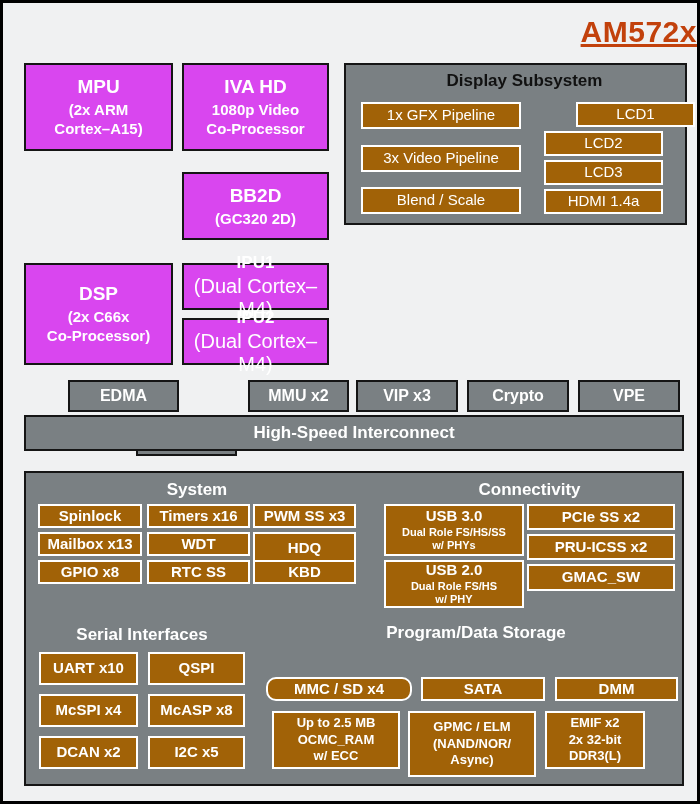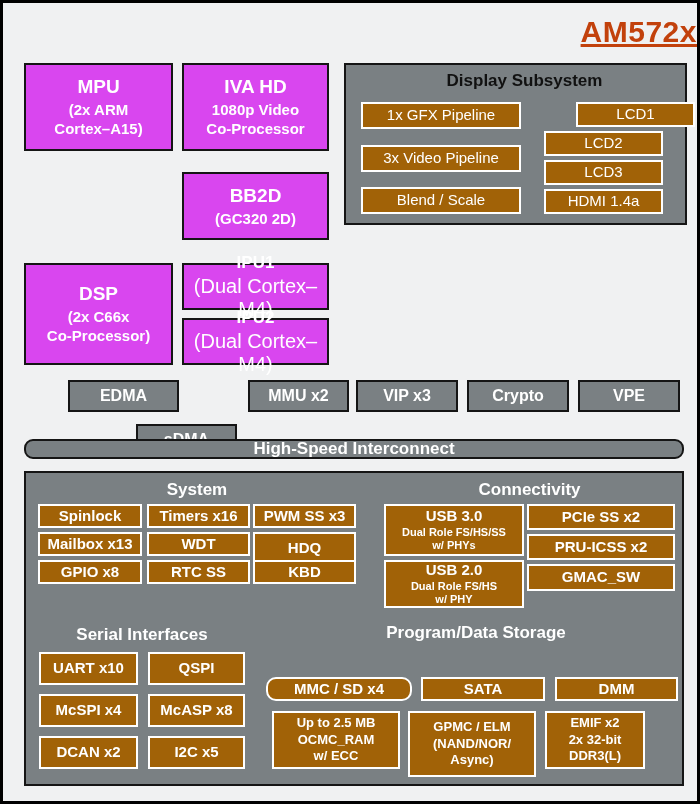--- a/index.html
+++ b/index.html
@@ -91,21 +91,21 @@
     <span class="red-sub-sm">(Dual Cortex–M4)</span>
   </div>
 
   <div class="abs dark-chip" style="left:21px;top:377px;width:111px;height:32px;margin-left:44px;">EDMA</div>
   <div class="abs dark-chip" style="left:133px;top:377px;width:101px;height:32px;margin-top:44px;">sDMA</div>
   <div class="abs dark-chip" style="left:245px;top:377px;width:101px;height:32px;">MMU x2</div>
   <div class="abs dark-chip" style="left:353px;top:377px;width:102px;height:32px;">VIP x3</div>
   <div class="abs dark-chip" style="left:575px;top:377px;width:102px;height:32px;">VPE</div>
   <div class="abs dark-chip" style="left:464px;top:377px;width:102px;height:32px;">Crypto</div>
 
-  <div class="abs dark-chip bar" style="left:21px;top:436px;width:660px;height:20px;border-radius:9px;">High-Speed Interconnect</div>
+  <div class="abs dark-chip bar" style="left:21px;top:412px;width:660px;height:36px;">High-Speed Interconnect</div>
 
   <div class="abs gray-container" style="left:21px;top:468px;width:660px;height:315px;">
 
     <div class="abs sec-title" style="left:12px;top:7px;width:318px;">System</div>
     <div class="abs chip" style="left:12px;top:31px;width:104px;height:24px;">Spinlock</div>
     <div class="abs chip" style="left:121px;top:31px;width:103px;height:24px;">Timers x16</div>
     <div class="abs chip" style="left:227px;top:31px;width:103px;height:24px;">PWM SS x3</div>
     <div class="abs chip" style="left:12px;top:59px;width:104px;height:24px;">Mailbox x13</div>
     <div class="abs chip" style="left:121px;top:59px;width:103px;height:24px;">WDT</div>
     <div class="abs chip" style="left:227px;top:59px;width:103px;height:32px;">HDQ</div>

